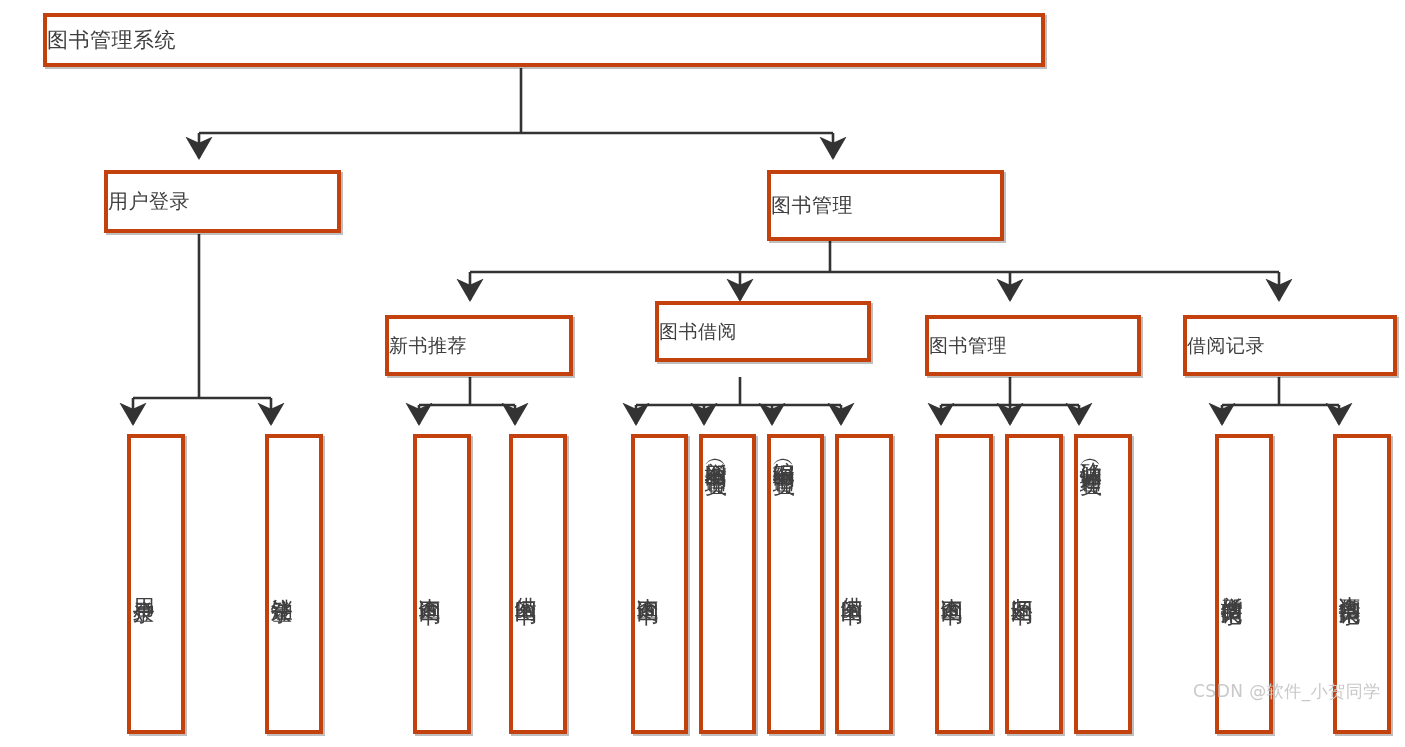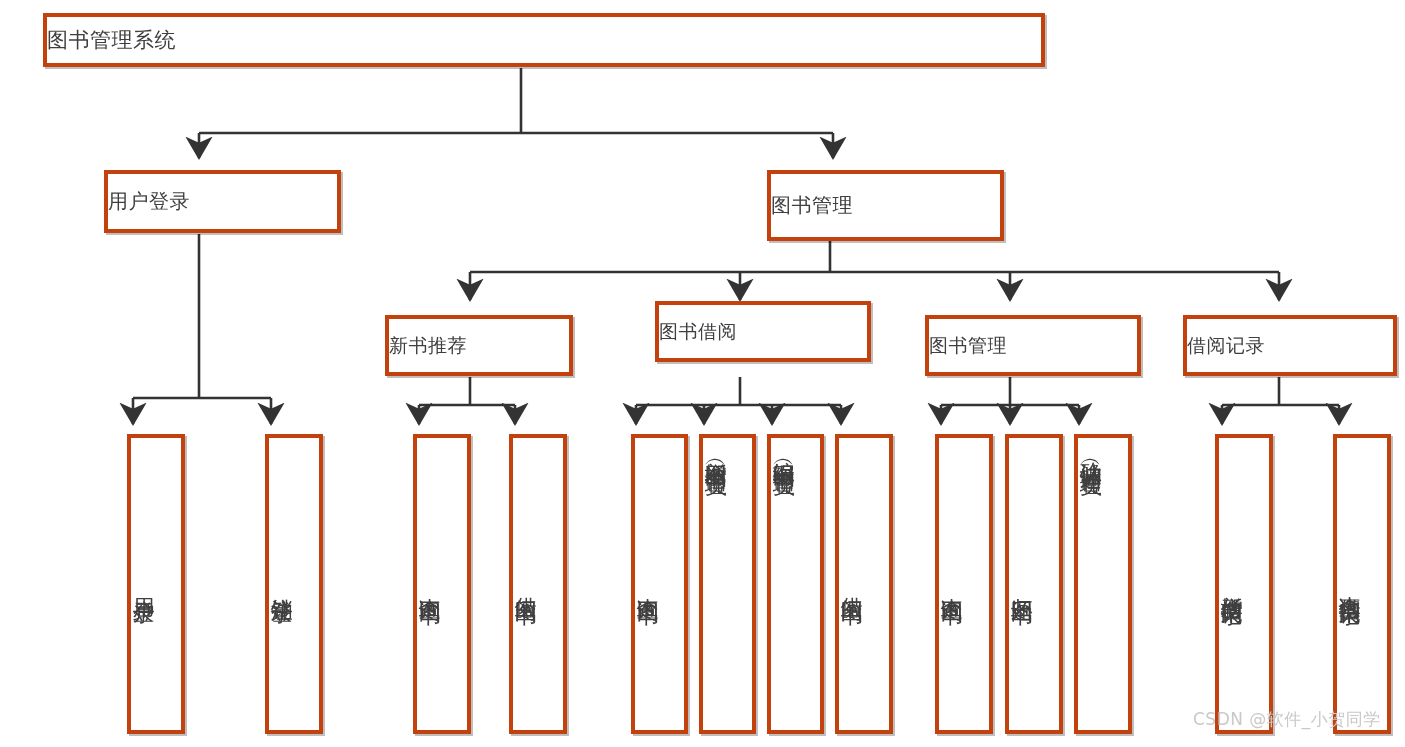--- a/index.html
+++ b/index.html
@@ -37,21 +37,21 @@
     text-orientation:upright;
     font-size:22px;
     line-height:1.12;
     letter-spacing:2px;
     white-space:nowrap;
   }
   .leaf{align-items:flex-start;padding-top:6px;}
   .leaf.mid{align-items:center;padding-top:0;}
   .watermark{
     position:absolute;
-    left:1193px;top:708px;
+    left:1193px;top:680px;
     font-size:17px;
     color:#c9c9c9;
     white-space:nowrap;
     letter-spacing:0.5px;
   }
 </style>
 </head>
 <body>
 
 <svg id="diagram" viewBox="0 0 1405 747" xmlns="http://www.w3.org/2000/svg">

